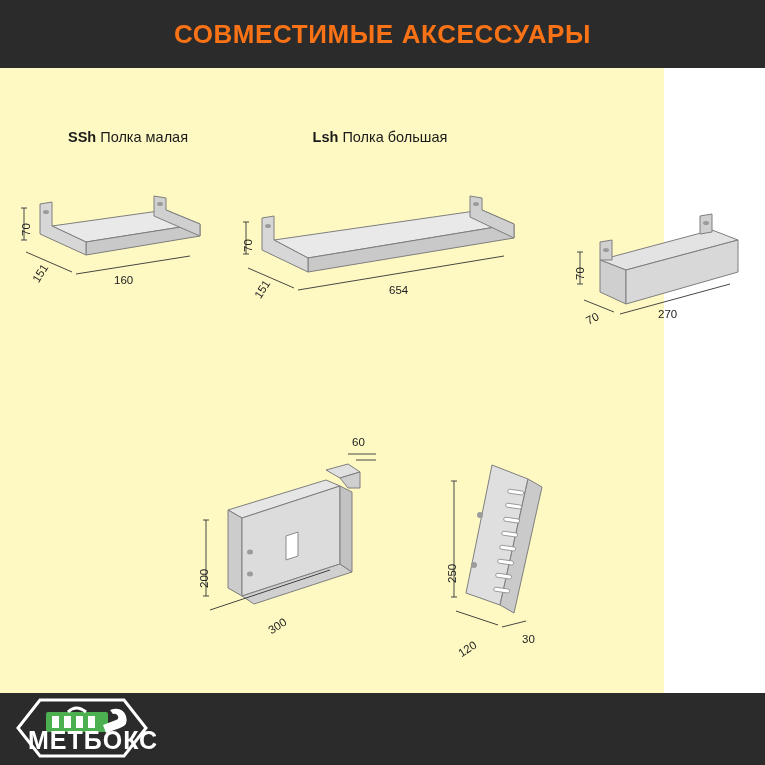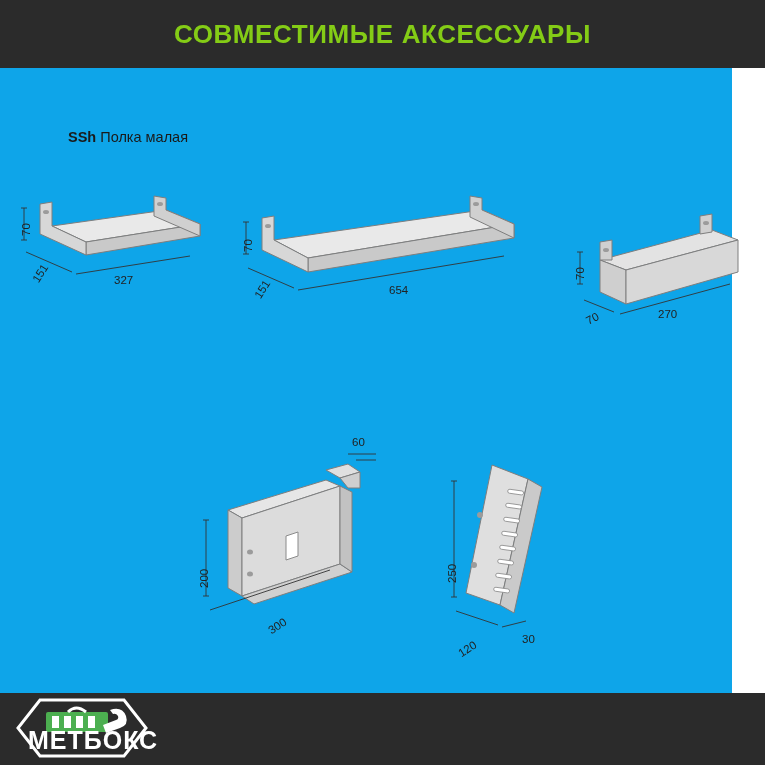--- a/index.html
+++ b/index.html
@@ -20,36 +20,36 @@
     position: absolute;
     left: 0; top: 0;
     width: 765px;
     height: 68px;
     background: #2b2b2b;
     display: flex;
     align-items: center;
     justify-content: center;
   }
   .header-title {
-    color: #84cc16;
+    color: #f97316;
     font-size: 26px;
     font-weight: bold;
     letter-spacing: 0.6px;
     text-transform: uppercase;
     text-align: right;
     font-family: "Liberation Sans", sans-serif;
   }
 
   
   .canvas {
     position: absolute;
     left: 0; top: 68px;
-    width: 732px;
+    width: 664px;
     height: 625px;
-    background: #0ea5e9;
+    background: #fef9c3;
   }
 
   .item {
     position: absolute;
   }
   .item-caption {
     font-size: 14.5px;
     color: #1a1a1a;
     line-height: 19px;
     text-align: center;
@@ -145,23 +145,29 @@
       <ellipse cx="146" cy="8" rx="3" ry="2" fill="#9b9b9b"></ellipse>
 
       <line x1="10" y1="12" x2="10" y2="44" stroke="#333" stroke-width="0.9"></line>
       <line x1="7" y1="12" x2="13" y2="12" stroke="#333" stroke-width="0.9"></line>
       <line x1="7" y1="44" x2="13" y2="44" stroke="#333" stroke-width="0.9"></line>
       <line x1="12" y1="56" x2="58" y2="76" stroke="#333" stroke-width="0.9"></line>
       <line x1="62" y1="78" x2="176" y2="60" stroke="#333" stroke-width="0.9"></line>
     </svg>
     <span class="dim rot" style="left:6px; top:40px;">70</span>
     <span class="dim diag-l" style="left:16px; top:82px;">151</span>
-    <span class="dim" style="left:100px; top:78px;">327</span>
-  </div>
-
+    <span class="dim" style="left:100px; top:78px;">160</span>
+  </div>
+
+  <div class="item" style="left:240px; top:60px; width:280px;">
+    <div class="item-caption">
+      <b>Lsh</b>
+      <span>Полка большая</span>
+    </div>
+  </div>
 
   <div class="art" style="position:absolute; left:236px; top:128px; width:290px; height:130px;">
     <svg width="290" height="130" viewBox="0 0 290 130">
       <polygon points="38,44 246,14 278,28 72,62" fill="#e9e9e9" stroke="#7e7e7e" stroke-width="1"></polygon>
       <polygon points="72,62 278,28 278,42 72,76" fill="#c9c9c9" stroke="#7e7e7e" stroke-width="1"></polygon>
       <polygon points="26,22 38,20 38,44 72,62 72,76 26,54" fill="#d7d7d7" stroke="#7e7e7e" stroke-width="1"></polygon>
       <polygon points="234,0 246,2 246,14 278,28 278,42 234,21" fill="#d0d0d0" stroke="#7e7e7e" stroke-width="1"></polygon>
       <ellipse cx="32" cy="30" rx="3" ry="2" fill="#9b9b9b"></ellipse>
       <ellipse cx="240" cy="8" rx="3" ry="2" fill="#9b9b9b"></ellipse>
       <line x1="10" y1="26" x2="10" y2="58" stroke="#333" stroke-width="0.9"></line>

